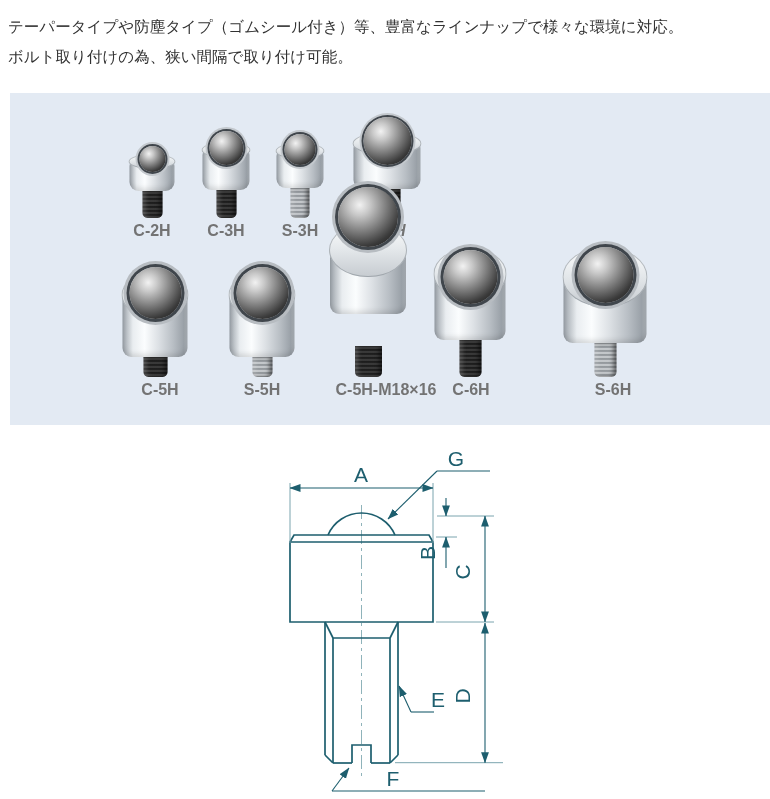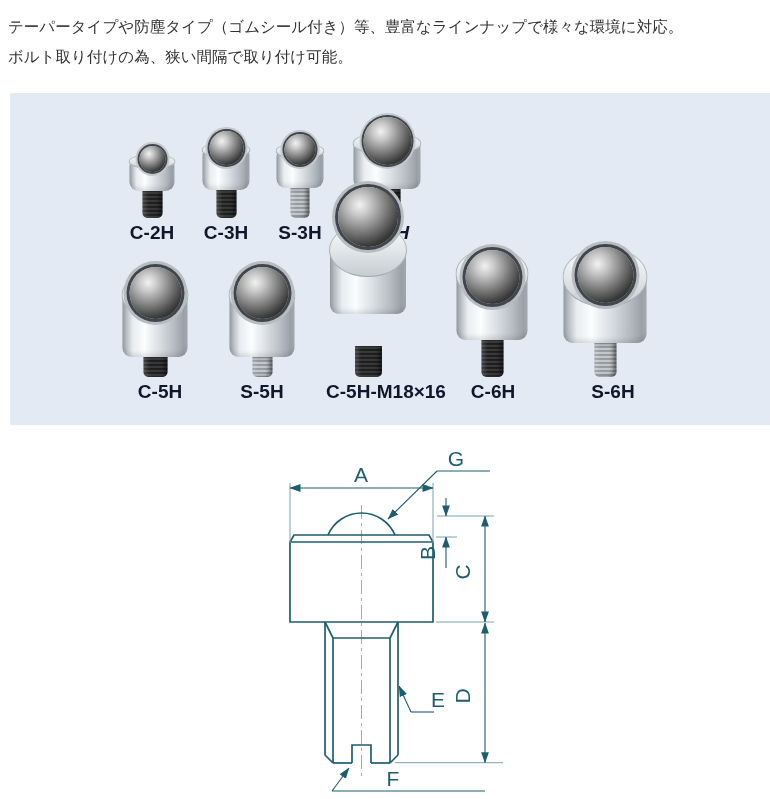--- a/index.html
+++ b/index.html
@@ -33,31 +33,31 @@
   }
   .topv .bodyc::before{top:calc(var(--bw) * -0.36);height:calc(var(--bw) * 0.72);}
   .stud{
     width:var(--sw);height:var(--sh);border-radius:0 0 5px 5px;
     background:repeating-linear-gradient(180deg,#141414 0px,#454545 2px,#101010 4px);
     box-shadow:inset 3px 0 4px rgba(255,255,255,0.18), inset -3px 0 4px rgba(0,0,0,0.5);
   }
   .s .stud{background:repeating-linear-gradient(180deg,#83888d 0px,#d9dcdf 2px,#7e8388 4px);}
   .plabel{
     position:absolute;top:calc(100% + 4px);left:calc(50% + var(--lox,0px));transform:translateX(-50%);
-    font-weight:bold;font-size:19px;color:#0f172a;white-space:nowrap;
+    font-weight:bold;font-size:16px;color:#737373;white-space:nowrap;
   }
   
   .u-c2h{left:142px;bottom:207px;--bw:45px;--bh:30px;--ball:26px;--vis:15px;--sw:20px;--sh:27px;}
   .u-c3h{left:216px;bottom:207px;--bw:47px;--bh:40px;--ball:34px;--vis:19px;--sw:20px;--sh:28px;}
   .u-s3h{left:290px;bottom:207px;--bw:47px;--bh:37px;--ball:31px;--vis:17px;--sw:19px;--sh:30px;}
   .u-c4h{left:377px;bottom:207px;font-style:italic;--bw:67px;--bh:46px;--ball:48px;--vis:26px;--sw:27px;--sh:29px;}
   .u-c5h{left:145px;bottom:48px;--bw:65px;--bh:62px;--ball:52px;--vis:28px;--sw:24px;--sh:20px;--lox:5px;}
   .u-s5h{left:252px;bottom:48px;--bw:65px;--bh:62px;--ball:52px;--vis:28px;--sw:20px;--sh:20px;}
   .u-m18{left:358px;bottom:48px;gap:32px;--bw:76px;--bh:64px;--ball:60px;--vis:31px;--sw:27px;--sh:31px;--lox:18px;}
-  .u-c6h{left:468px;bottom:48px;padding-left:28px;--bw:71px;--bh:66px;--ball:54px;--vis:24px;--sw:22px;--sh:37px;--lox:15px;}
+  .u-c6h{left:446px;bottom:48px;padding-left:28px;--bw:71px;--bh:66px;--ball:54px;--vis:24px;--sw:22px;--sh:37px;--lox:15px;}
   .u-s6h{left:595px;bottom:48px;--bw:83px;--bh:66px;--ball:56px;--vis:30px;--sw:22px;--sh:34px;--lox:8px;}
   
   .diagram{position:absolute;left:0;top:430px;width:770px;height:369px;}
   .diagram text{font-family:"Liberation Sans",sans-serif;font-size:21px;fill:var(--dgc,#1d5e6e);}
   .ln{stroke:var(--dgc,#1d5e6e);stroke-width:1.7;fill:none;}
   .dim{stroke:var(--dgc,#1d5e6e);stroke-width:1.1;fill:none;}
   .ext{stroke:#7aa4ae;stroke-width:1;fill:none;}
   .cl{stroke:#8fb3ba;stroke-width:1;fill:none;stroke-dasharray:14 4 3 4;}
 </style>
 </head>

